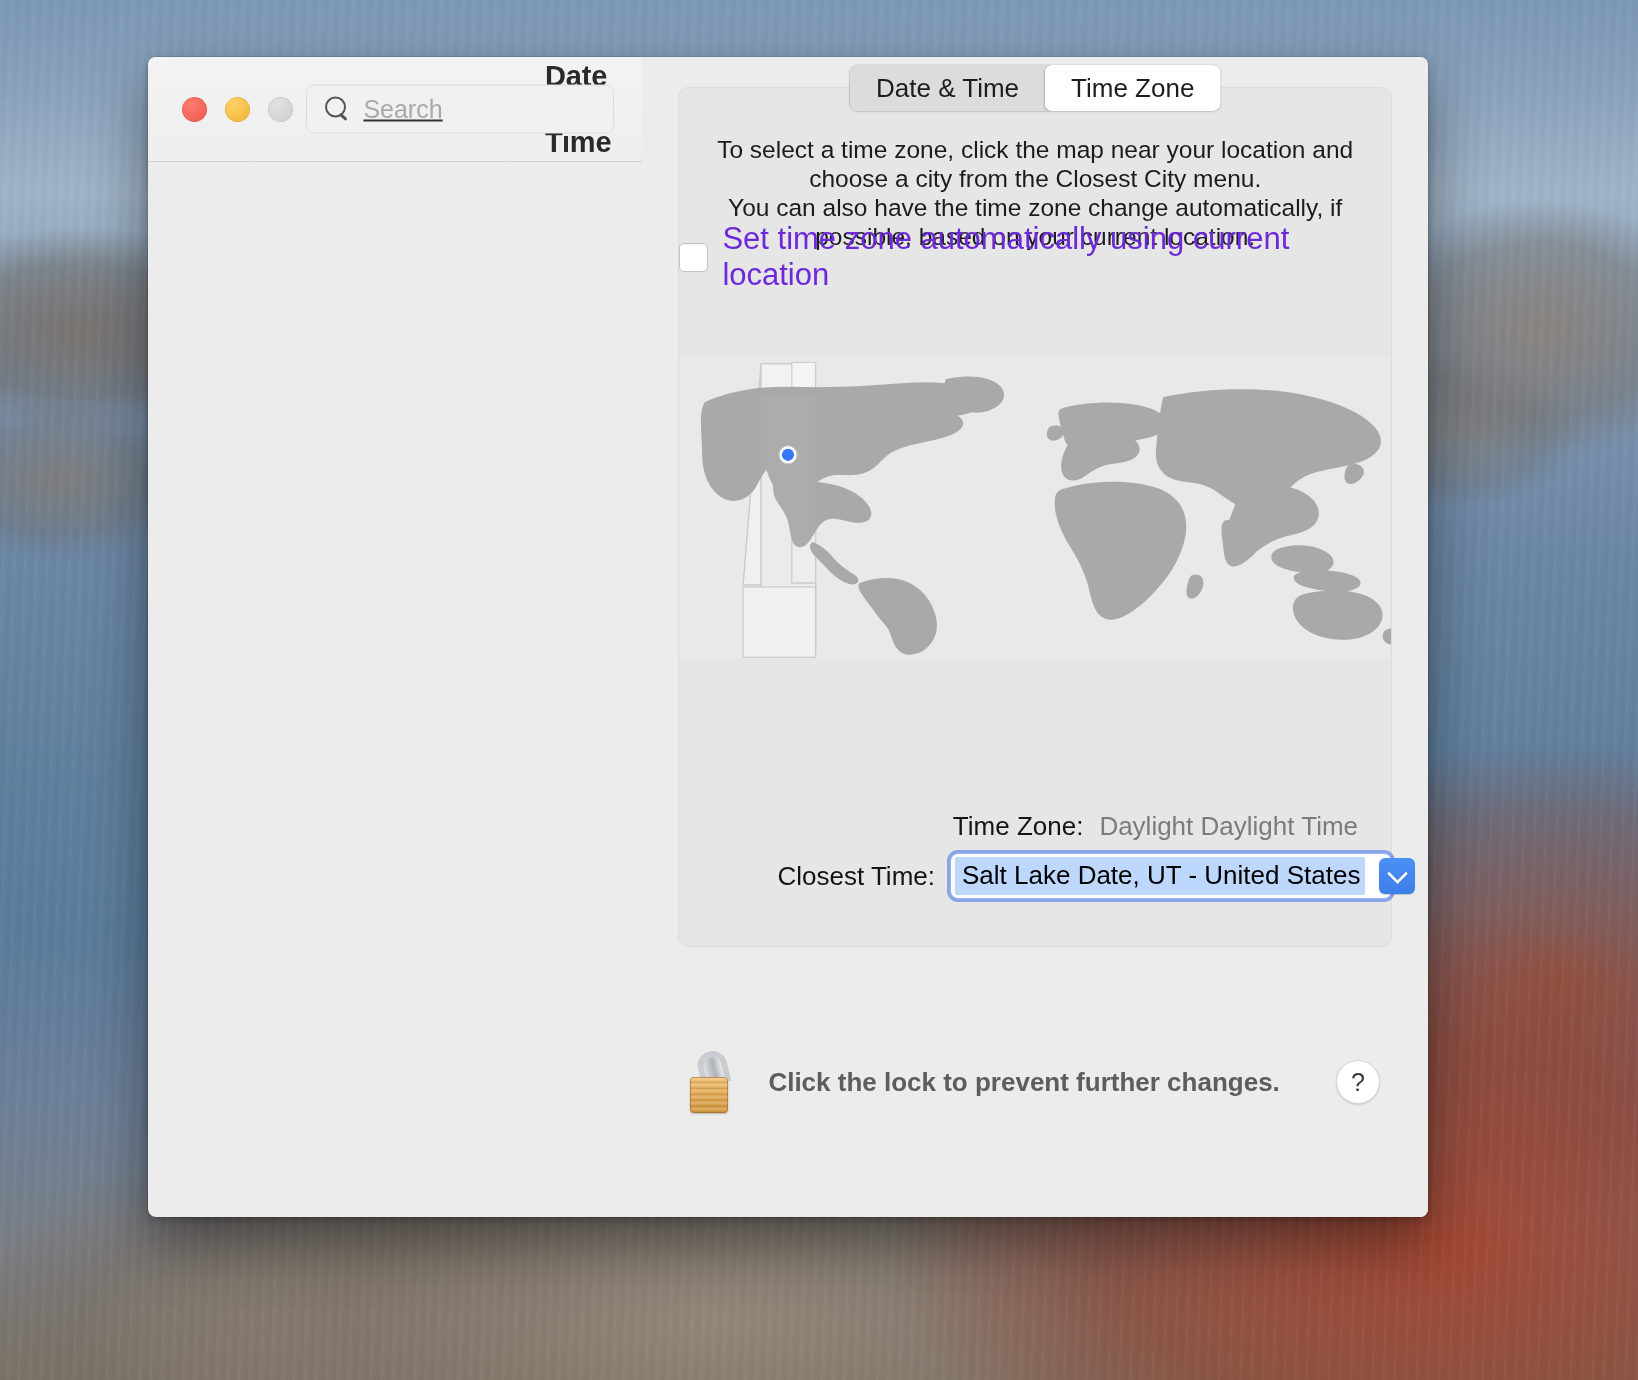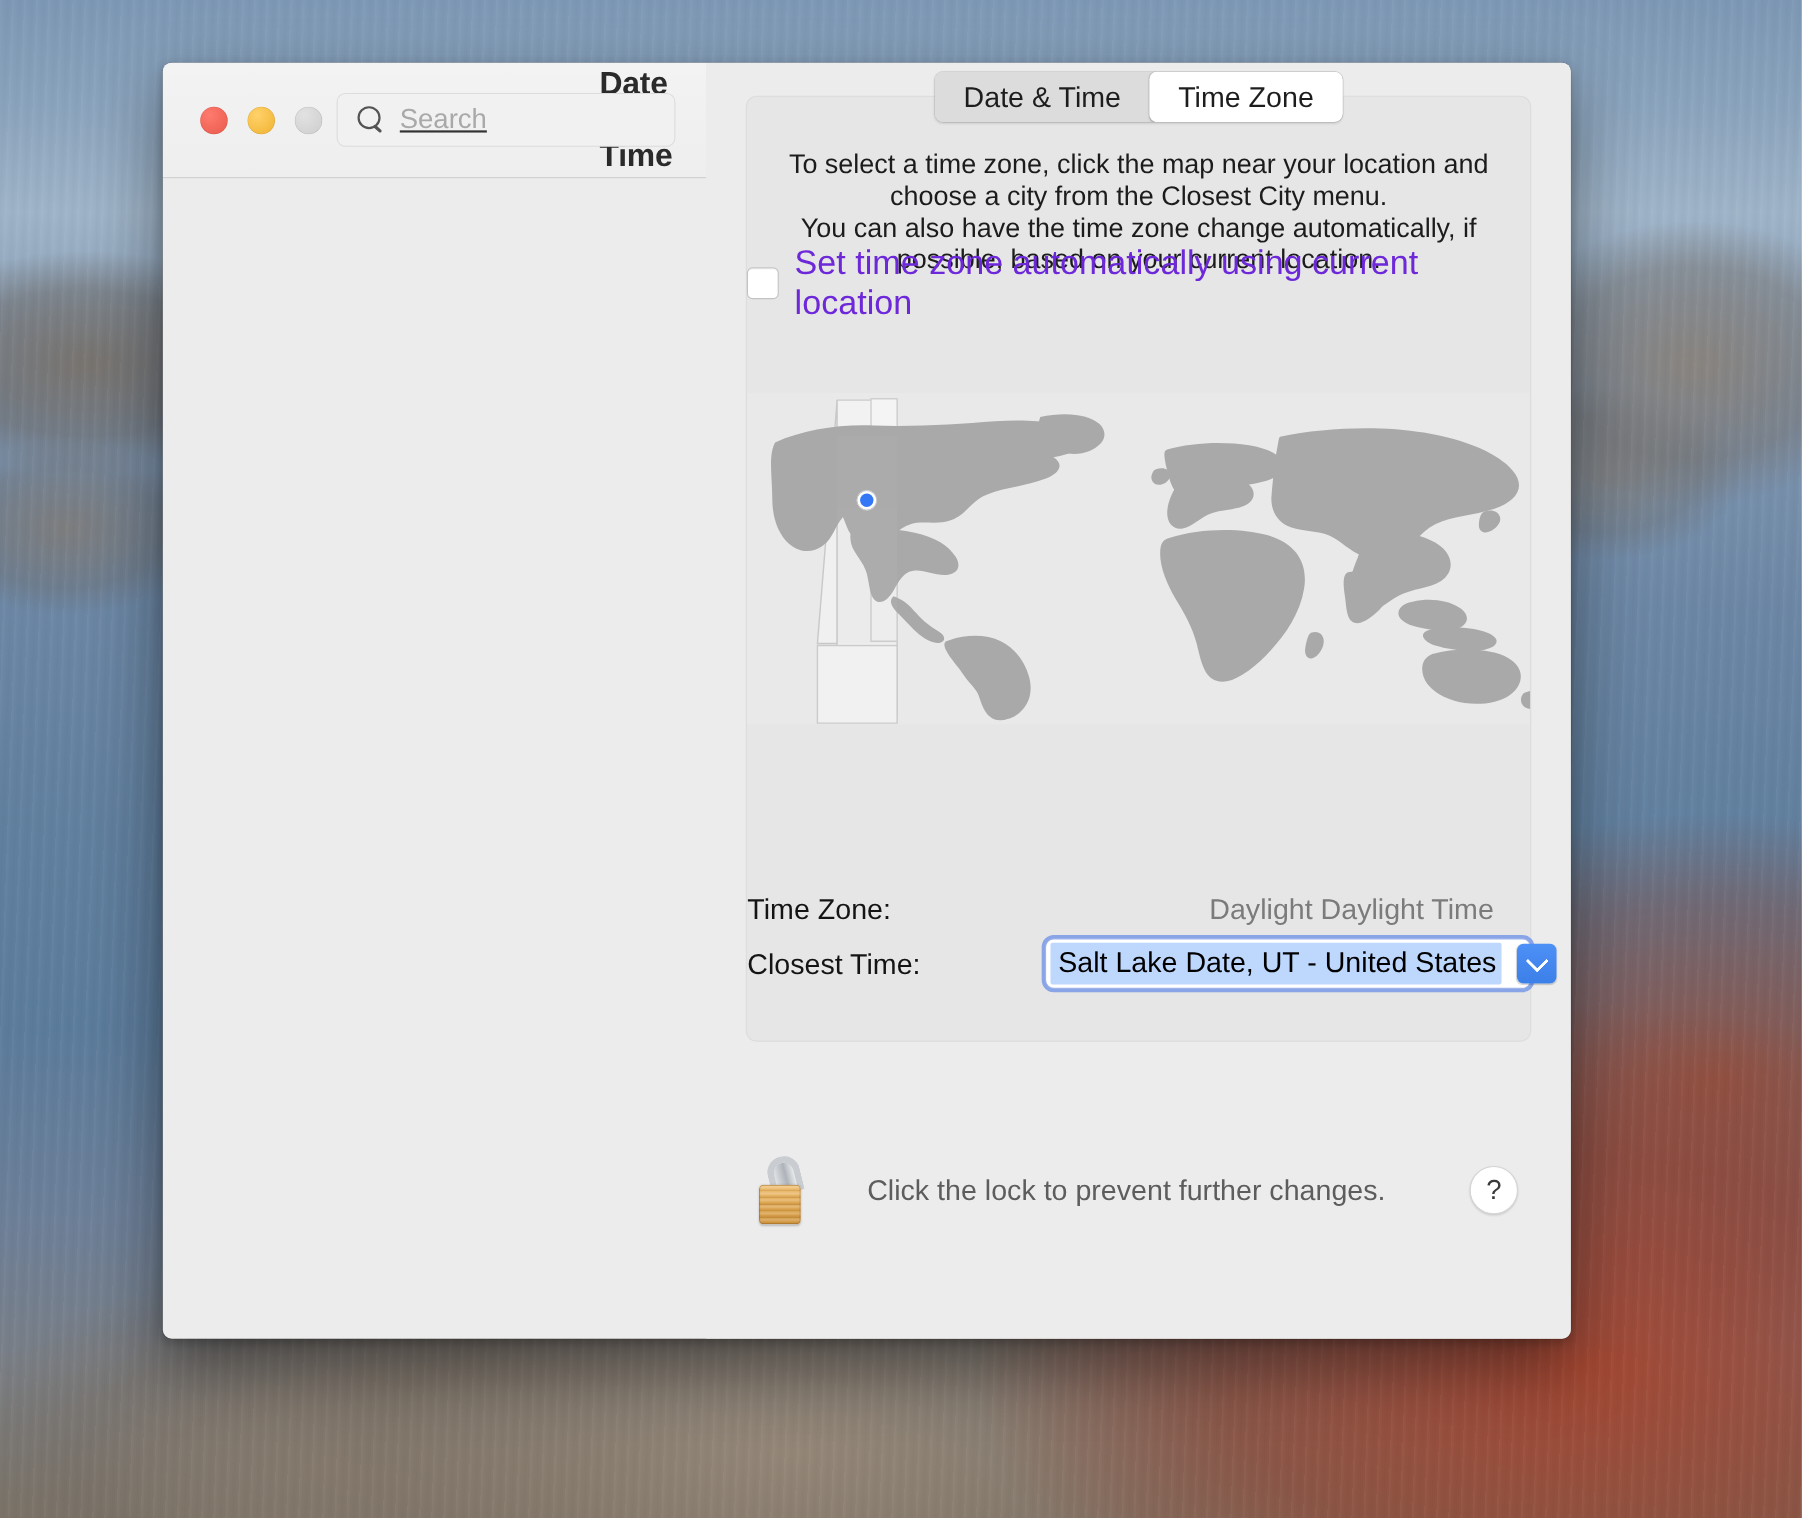--- a/index.html
+++ b/index.html
@@ -296,21 +296,21 @@
     flex-direction: column;
     gap: 12px;
   }
   .info-row {
     display: flex;
     align-items: center;
     justify-content: flex-start;
   }
   .info-label {
     width: 420px;
-    text-align: left;
+    text-align: right;
     font-size: 26px;
     color: #141414;
     padding-right: 16px;
     box-sizing: border-box;
   }
   .info-value {
     font-size: 26px;
     color: #7b7b7b;
   }
 
@@ -393,21 +393,22 @@
     width: 38px; height: 36px;
     border-radius: 4px;
     background:
       repeating-linear-gradient(0deg, rgba(160,110,40,0.35) 0px, rgba(160,110,40,0.0) 2px, rgba(255,255,255,0.22) 4px, rgba(255,255,255,0.0) 6px),
       linear-gradient(180deg, #f0c278 0%, #e0a955 45%, #cf953f 100%);
     box-shadow: inset 0 0 0 1px rgba(150,100,35,0.55), 0 1px 2px rgba(0,0,0,0.22);
   }
   #lock-caption {
     font-size: 26px;
     color: #5d5d5d;
-    margin-left: 46px;
+    margin-left: 26px;
+    font-weight: bold;
   }
   #help-button {
     position: absolute;
     right: 12px;
     top: 50%;
     transform: translateY(-50%);
     width: 42px; height: 42px;
     border-radius: 50%;
     background: #ffffff;
     border: 1px solid #d4d4d4;

